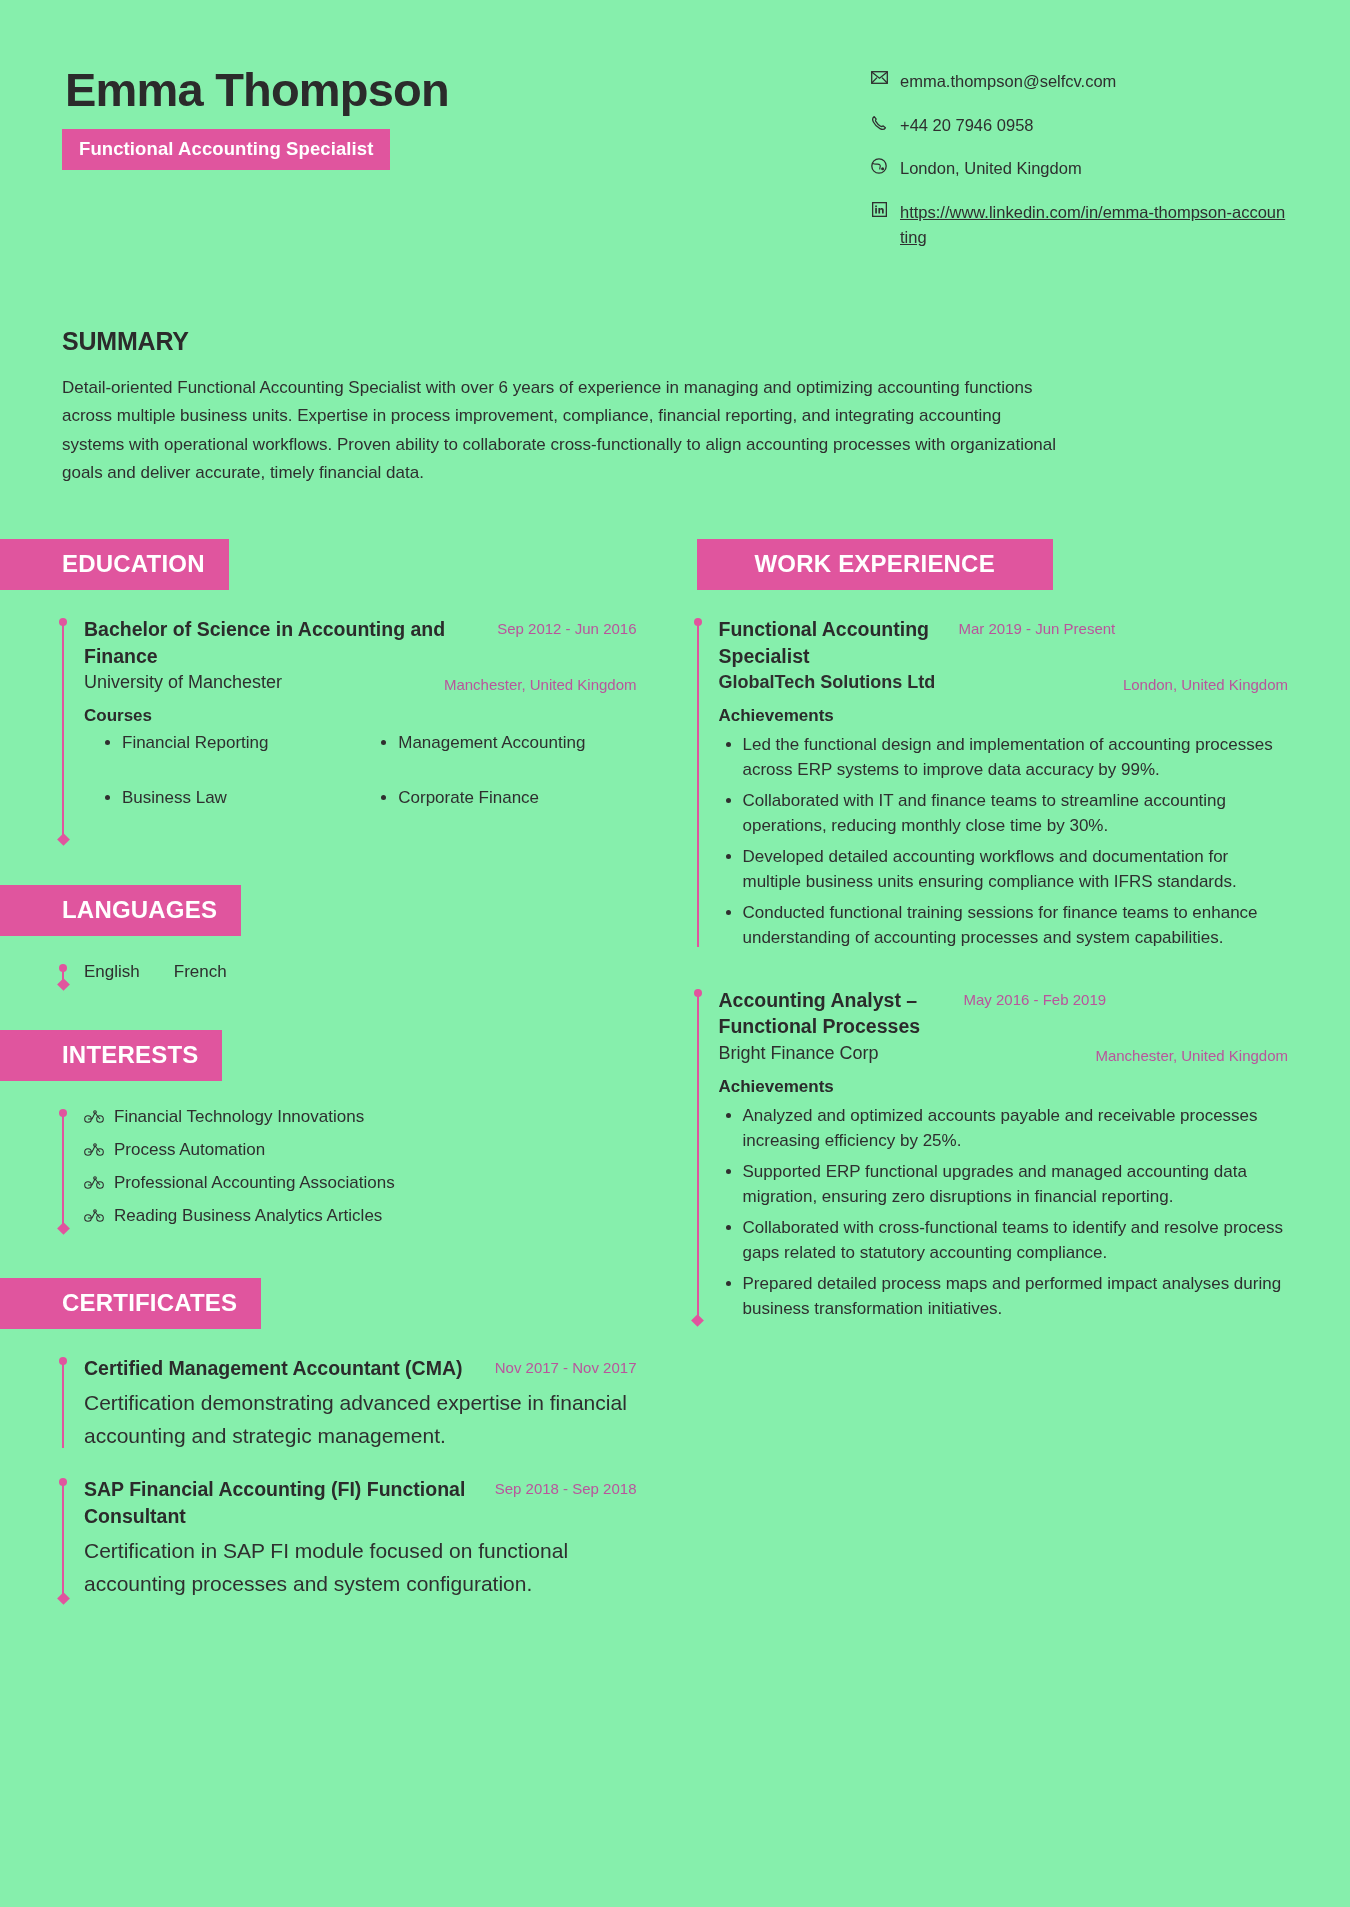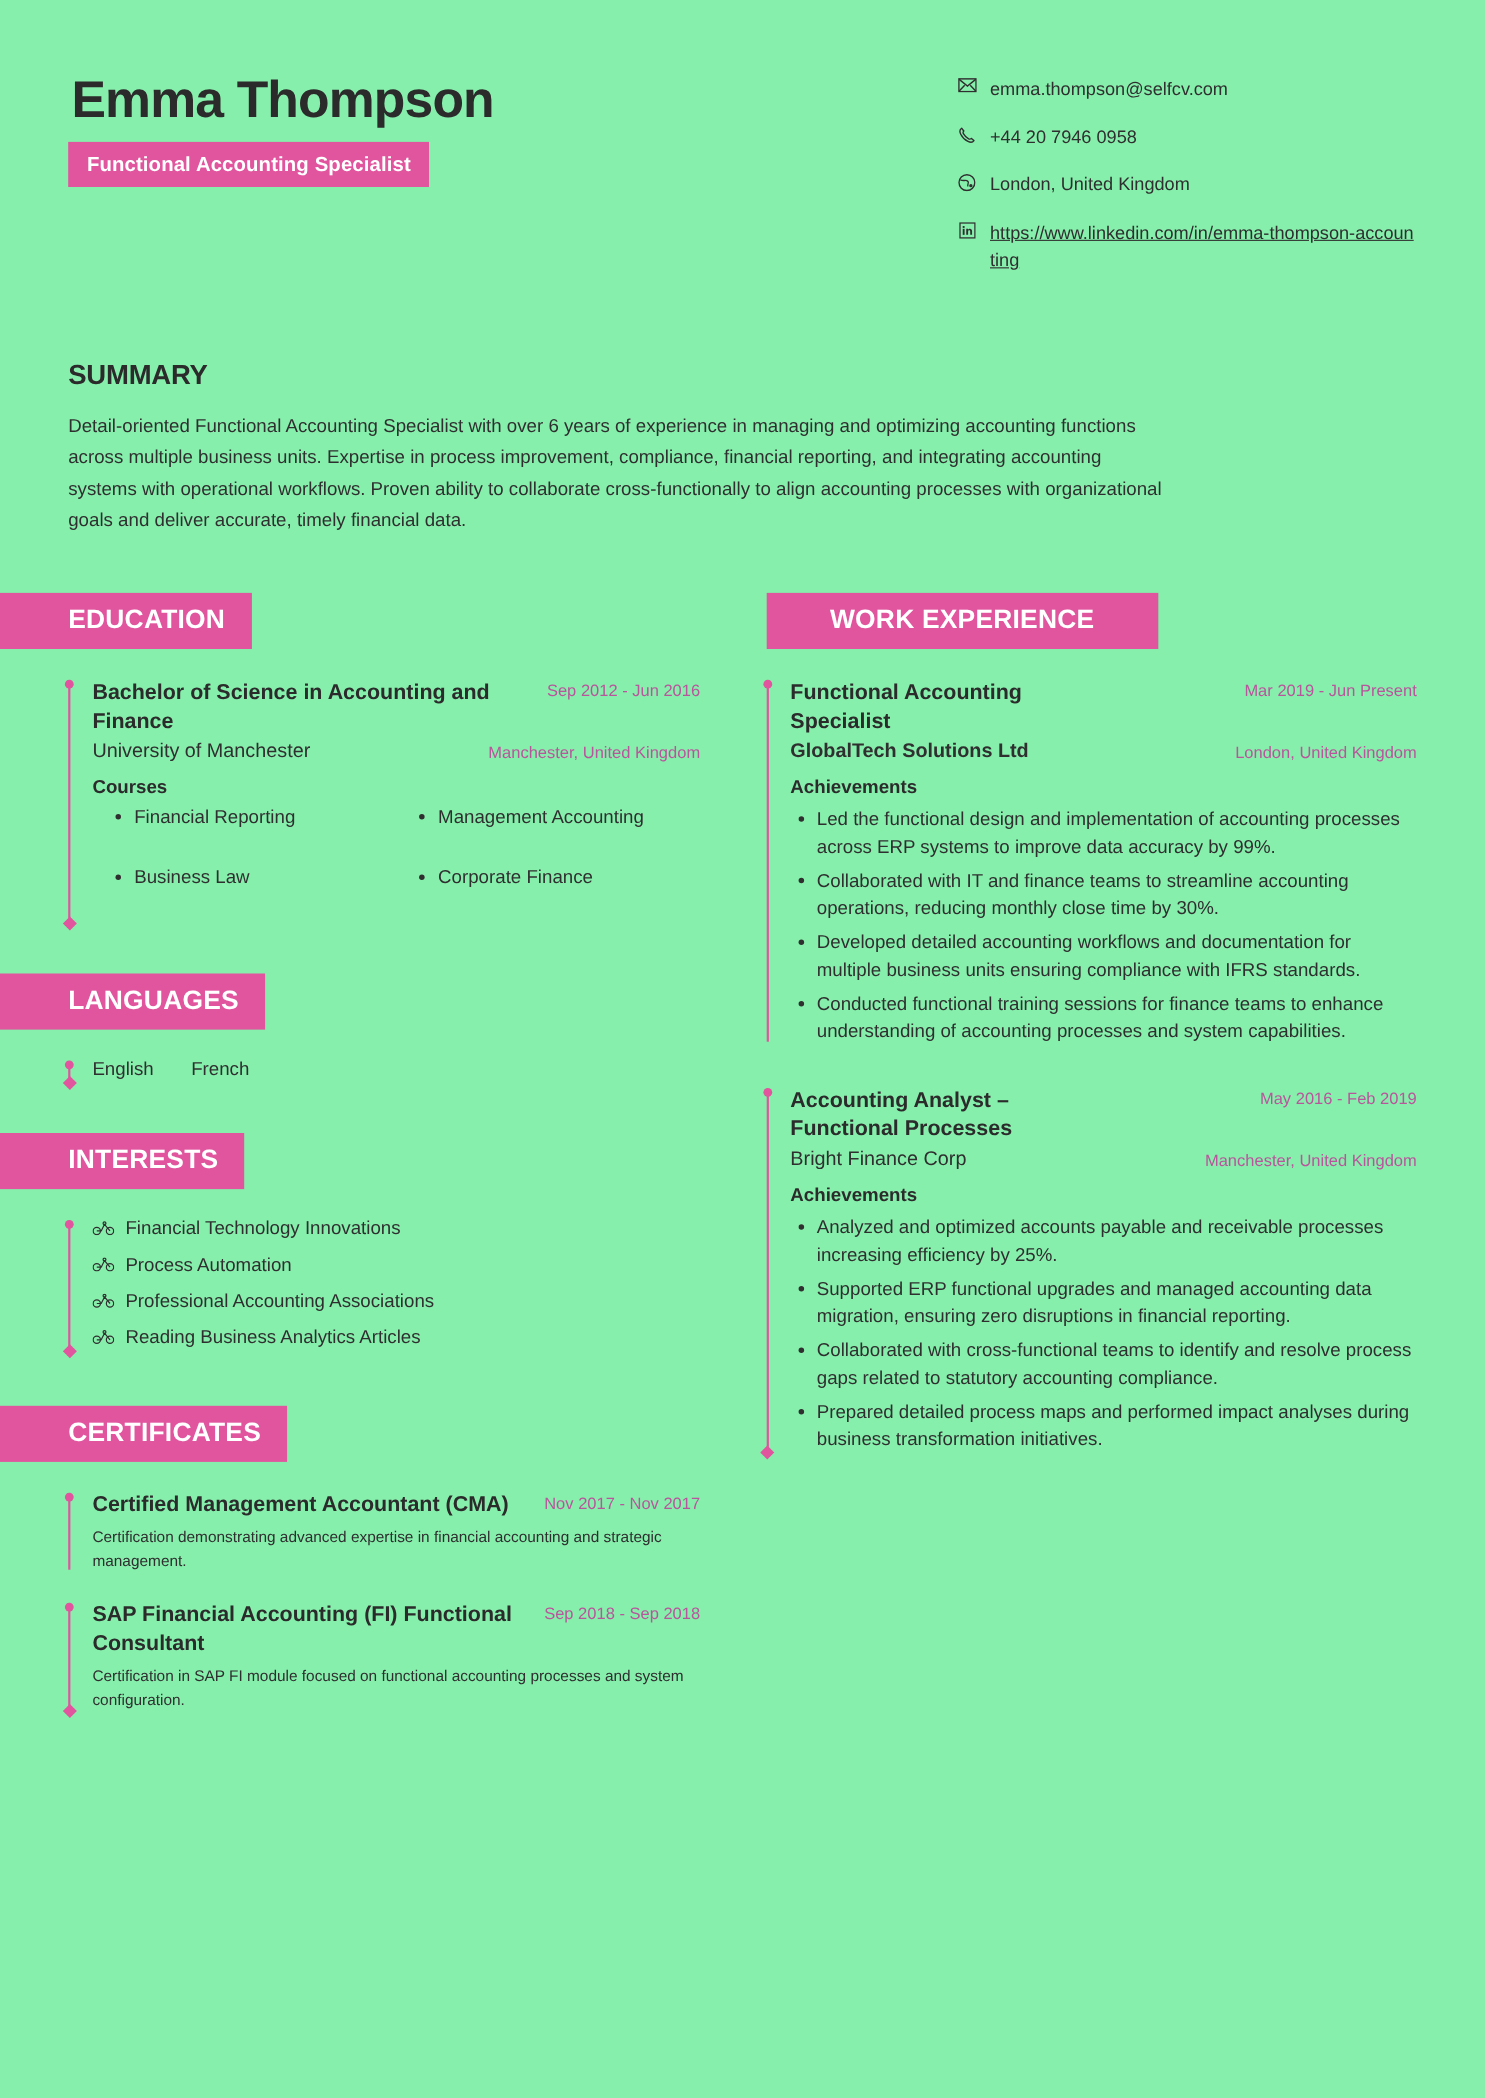--- a/index.html
+++ b/index.html
@@ -140,21 +140,20 @@
     position: absolute;
     left: -3.5px;
     bottom: -3px;
     width: 9px;
     height: 9px;
     background: #E0559E;
     transform: rotate(45deg);
   }
   .entry-head {
     display: flex;
-    justify-content: space-between;
     align-items: flex-start;
   }
   .entry-title {
     font-size: 19.5px;
     font-weight: 700;
     color: #2b2b2b;
     line-height: 1.35;
     flex: 1;
     padding-right: 12px;
   }
@@ -180,21 +179,21 @@
     color: #b9559c;
     white-space: nowrap;
   }
   .sub-label {
     font-size: 17px;
     font-weight: 700;
     color: #2b2b2b;
     margin-top: 13px;
   }
   .desc {
-    font-size: 14px;
+    font-size: 21px;
     line-height: 1.55;
     color: #2f2f2f;
     margin-top: 6px;
   }
 
   ul.bullets {
     margin-top: 6px;
     padding-left: 24px;
   }
   ul.bullets li {

